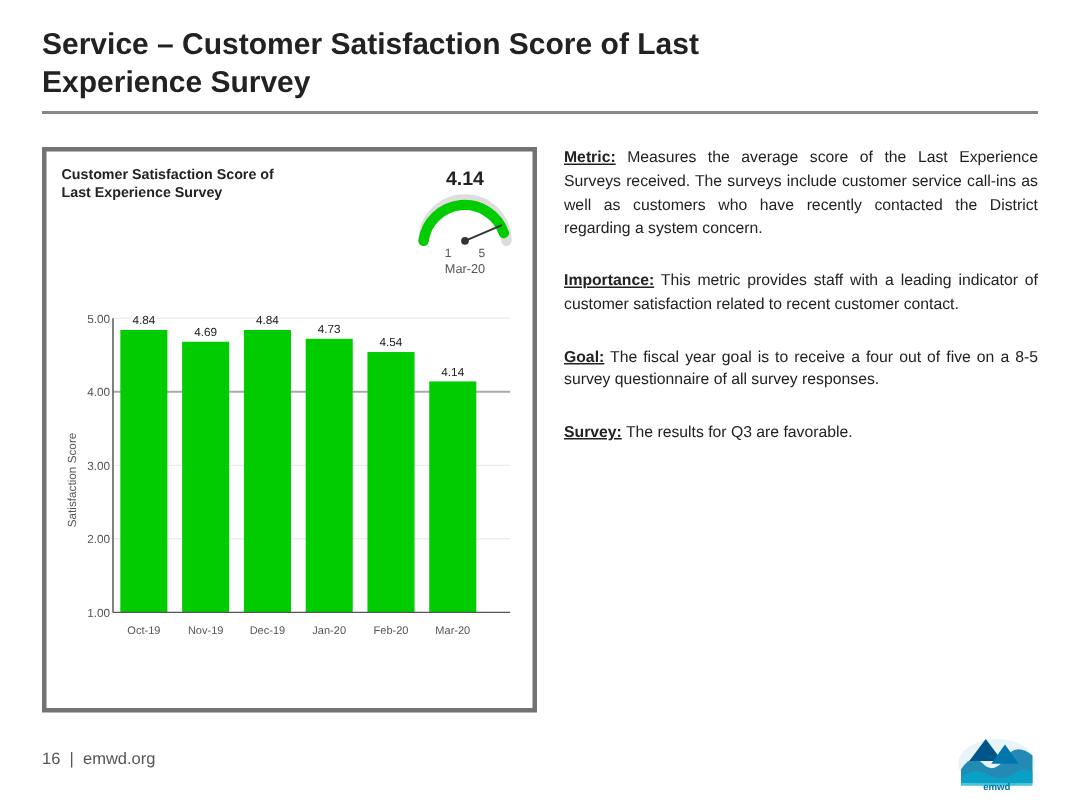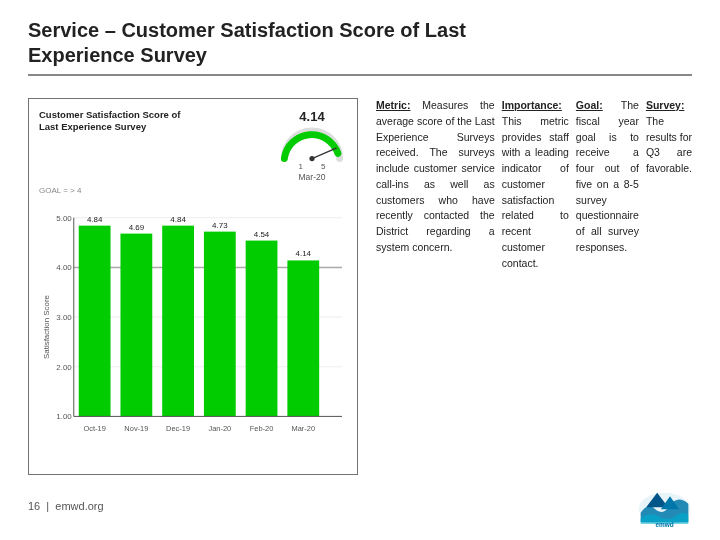--- a/index.html
+++ b/index.html
@@ -42,21 +42,21 @@
       display: flex;
       flex-direction: row;
       gap: 18px;
       flex: 1;
     }
 
     
     .chart-container {
       width: 330px;
       flex-shrink: 0;
-      border: 1px solid #737373;
+      border: 3px solid #737373;
       padding: 10px 10px 8px 10px;
       position: relative;
     }
 
     .chart-header {
       display: flex;
       justify-content: space-between;
       align-items: flex-start;
       margin-bottom: 4px;
     }
@@ -106,22 +106,22 @@
       margin-top: 4px;
     }
 
     
     .text-content {
       flex: 1;
       font-size: 10.5px;
       color: #222;
       line-height: 1.5;
       display: flex;
-      flex-direction: row;
-      gap: 7px;
+      flex-direction: column;
+      gap: 19px;
     }
 
     .text-paragraph {
       text-align: justify;
     }
 
     .text-paragraph .label {
       font-weight: bold;
       text-decoration: underline;
     }
@@ -185,21 +185,20 @@
             <circle cx="40" cy="40" r="3" fill="#333"></circle>
           </svg>
           <div class="gauge-labels">
             <span>1</span>
             <span>5</span>
           </div>
           <div class="gauge-date">Mar-20</div>
         </div>
       </div>
 
-      <div class="goal-line">GOAL = &gt; 4</div>
 
       
       <svg viewBox="0 0 310 260" style="width:100%;height:260px;margin-top:2px;">
 
         <text transform="rotate(-90,10,130)" x="10" y="130" font-size="8" text-anchor="middle" fill="#555">Satisfaction Score</text>
 
         <line x1="35" y1="20" x2="305" y2="20" stroke="#ddd" stroke-width="0.5"></line>
         <text x="33" y="23" font-size="8" text-anchor="end" fill="#555">5.00</text>
 
         <line x1="35" y1="70" x2="305" y2="70" stroke="#ddd" stroke-width="0.5"></line>

